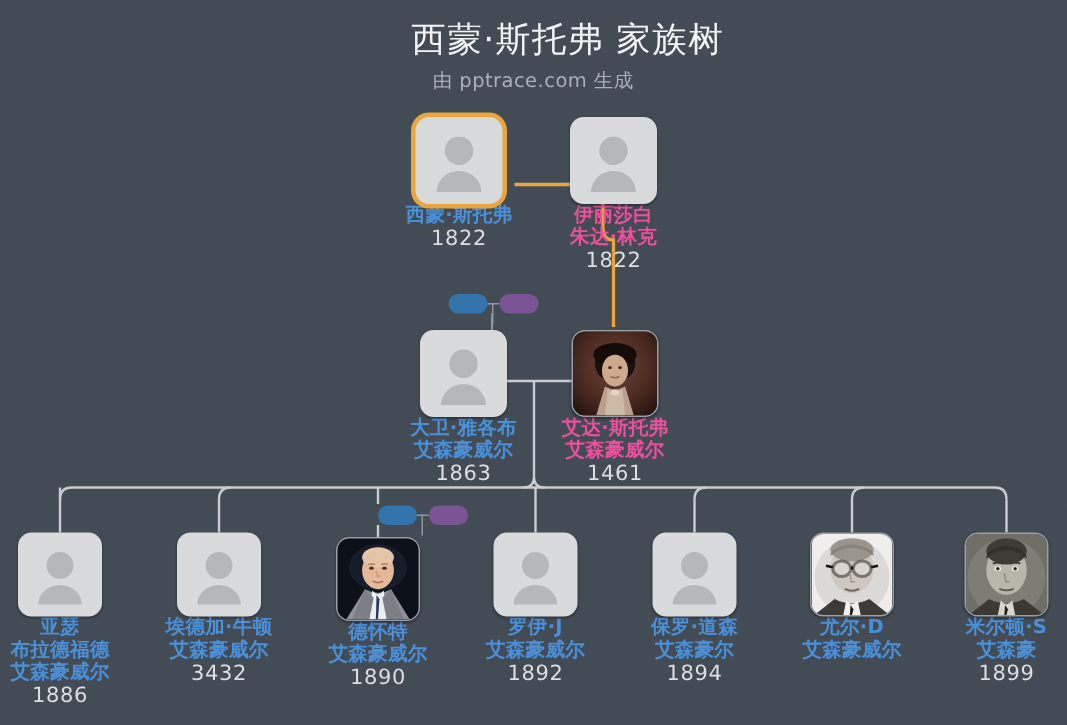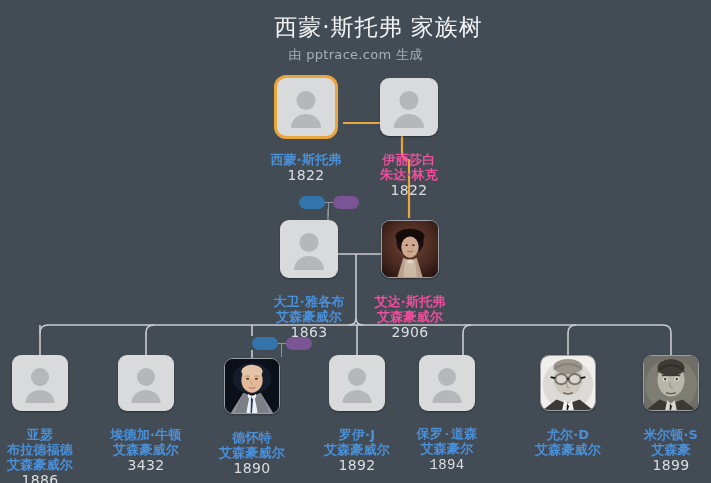--- a/index.html
+++ b/index.html
@@ -42,21 +42,21 @@
   .ph-head{
     position:absolute;left:50%;transform:translateX(-50%);
     background:#b6b7b9;border-radius:50%;
   }
   .ph-body{
     position:absolute;left:50%;transform:translateX(-50%);
     background:#b6b7b9;
     border-radius:50% 50% 0 0 / 100% 100% 0 0;
   }
   .pname{
-    margin-top:16px;font-size:13px;line-height:15px;font-weight:700;
+    margin-top:0;font-size:13px;line-height:15px;font-weight:700;
     color:#4a90d9;white-space:pre-line;letter-spacing:.2px;
   }
   .pname.f{color:#ec4f9c;}
   .pyear{font-size:14px;line-height:17px;color:#dcdee0;letter-spacing:.4px;}
 
   
   .pills{position:absolute;}
   .pill{position:absolute;top:0;width:26px;height:13px;border-radius:7px;}
   .pill.blue{left:0;background:#3374ad;}
   .pill.purple{left:34px;background:#7b5495;}
@@ -159,21 +159,21 @@
       <ellipse cx="32.5" cy="25" rx="1.2" ry="1" fill="#3a2118"></ellipse>
       <path d="M26 31 Q29 33 32 31" stroke="#8e6450" stroke-width="0.9" fill="none"></path>
 
       <path d="M22 38 Q29 42 36 38 L42 58 L16 58 Z" fill="#b8a08d"></path>
       <path d="M24 39 Q29 45 34 39 L36 58 L22 58 Z" fill="#cdbaa6"></path>
       <ellipse cx="29" cy="42" rx="3" ry="2" fill="#e3d6c6"></ellipse>
     </svg>
   </div>
   <div class="pname f">艾达·斯托弗
 艾森豪威尔</div>
-  <div class="pyear">2906</div>
+  <div class="pyear">1461</div>
 </div>
 
 <div class="person" style="left:-7px;top:355px;width:94px;">
   <div class="avatar" style="width:56px;height:56px;">
     <div class="ph-head" style="top:13px;width:18px;height:18px;"></div>
     <div class="ph-body" style="top:35px;width:29px;height:13px;"></div>
   </div>
   <div class="pname">亚瑟
 布拉德福德
 艾森豪威尔</div>
@@ -222,21 +222,21 @@
 <div class="person" style="left:310px;top:355px;width:94px;">
   <div class="avatar" style="width:56px;height:56px;">
     <div class="ph-head" style="top:13px;width:18px;height:18px;"></div>
     <div class="ph-body" style="top:35px;width:29px;height:13px;"></div>
   </div>
   <div class="pname">罗伊·J
 艾森豪威尔</div>
   <div class="pyear">1892</div>
 </div>
 
-<div class="person" style="left:400px;top:355px;width:94px;font-family:Liberation Mono, monospace;">
+<div class="person" style="left:416px;top:355px;width:94px;">
   <div class="avatar" style="width:56px;height:56px;">
     <div class="ph-head" style="top:13px;width:18px;height:18px;"></div>
     <div class="ph-body" style="top:35px;width:29px;height:13px;"></div>
   </div>
   <div class="pname">保罗·道森
 艾森豪尔</div>
   <div class="pyear">1894</div>
 </div>
 
 <div class="person" style="left:521px;top:355px;width:94px;">

